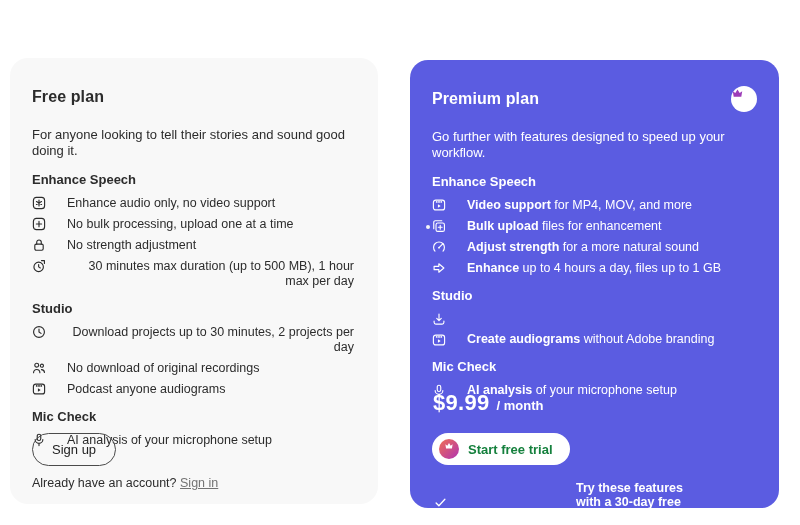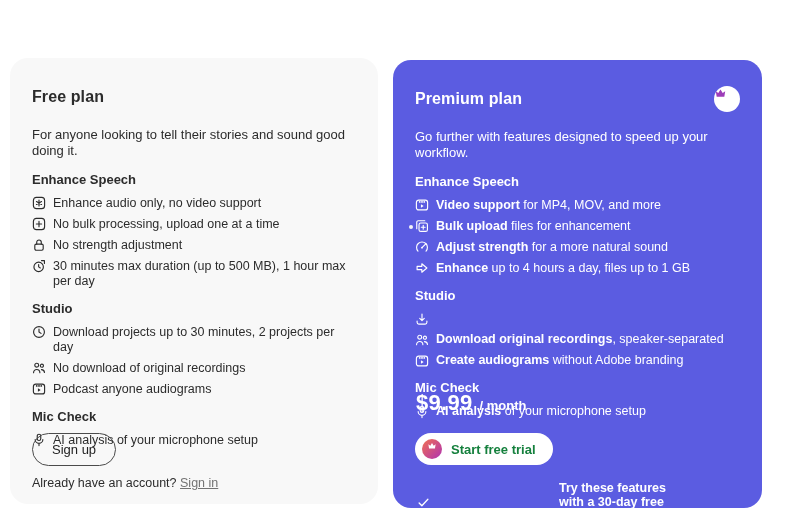--- a/index.html
+++ b/index.html
@@ -3,30 +3,30 @@
 <meta charset="utf-8">
 <style>
   * { margin:0; padding:0; box-sizing:border-box; }
   html,body { width:800px; height:525px; background:#ffffff; overflow:hidden;
               font-family:"Liberation Sans", sans-serif; }
   .stage { position:relative; width:800px; height:436px; }
 
   .card { position:absolute; border-radius:18px; }
   .card-free { left:10px; top:58px; width:368px; height:446px;
                background:#f8f8f8; color:#2c2c2c; padding:30px 24px 0 22px; }
-  .card-premium { left:393px; top:60px; width:369px; height:448px;
+  .card-premium { left:410px; top:60px; width:369px; height:448px;
                   background:#5b5ce1; color:#ffffff; padding:30px 12px 0 22px; }
 
   .card-title { font-size:16px; font-weight:bold; letter-spacing:.1px; }
   .card-desc  { font-size:13px; margin-top:21px; line-height:1.25; }
 
   .sections { margin-top:4px; }
   .section-heading { font-size:13px; font-weight:bold; margin:12px 0 9px; }
-  .feature-row { display:flex; align-items:flex-start; gap:7px;
-                 font-size:12.5px; line-height:15px; margin-bottom:6px; }
+  .feature-row { display:flex; align-items:flex-start; gap:21px;
+                 font-size:12.5px; line-height:15px; margin-bottom:6px;text-align:right; }
   .feature-row .icon { flex:0 0 14px; width:14px; height:14px; margin-top:0.5px; }
   .feature-row .icon svg { display:block; width:14px; height:14px; }
 
   
   .signup-btn { position:absolute; left:22px; top:375px; background:transparent;
                 border:1.6px solid #4b4b4b; border-radius:17px; padding:8px 19px;
                 font-family:inherit; font-size:13px; font-weight:normal; color:#222;
                 cursor:pointer; }
   .signin-row { position:absolute; left:22px; top:418px; font-size:12.5px; color:#2c2c2c; }
   .signin-link { color:#737373; text-decoration:underline; cursor:pointer; }
@@ -213,31 +213,20 @@
           <span class="icon">
             <svg viewBox="0 0 16 16" fill="none" stroke="currentColor" stroke-width="1.3" stroke-linecap="round" stroke-linejoin="round">
               <path d="M8 2.4v7.2M5.4 7.2L8 9.8l2.6-2.6"></path>
               <path d="M2.4 10.4v1.4a2 2 0 0 0 2 2h7.2a2 2 0 0 0 2-2v-1.4"></path>
             </svg>
           </span>
         </div>
         <div class="feature-row">
           <span class="icon">
             <svg viewBox="0 0 16 16" fill="none" stroke="currentColor" stroke-width="1.3" stroke-linecap="round" stroke-linejoin="round">
-              <circle cx="5.4" cy="4.8" r="2.2"></circle>
-              <path d="M1.8 13.4c0-2.1 1.6-3.7 3.6-3.7s3.6 1.6 3.6 3.7"></path>
-              <circle cx="11.3" cy="5.4" r="1.8"></circle>
-              <path d="M10.8 9.9c1.9.2 3.4 1.6 3.4 3.3"></path>
-            </svg>
-          </span>
-          <span class="feature-text"><b>Download original recordings</b>, speaker-separated</span>
-        </div>
-        <div class="feature-row">
-          <span class="icon">
-            <svg viewBox="0 0 16 16" fill="none" stroke="currentColor" stroke-width="1.3" stroke-linecap="round" stroke-linejoin="round">
               <rect x="1.6" y="2.4" width="12.8" height="11.2" rx="2.6"></rect>
               <circle cx="5.4" cy="4.5" r=".4" fill="currentColor"></circle>
               <circle cx="8" cy="4.5" r=".4" fill="currentColor"></circle>
               <circle cx="10.6" cy="4.5" r=".4" fill="currentColor"></circle>
               <path d="M6.8 7.2l3.1 1.9-3.1 1.9z" fill="currentColor" stroke="none"></path>
             </svg>
           </span>
           <span class="feature-text"><b>Create audiograms</b> without Adobe branding</span>
         </div>
         <div class="section-heading">Mic Check</div>

